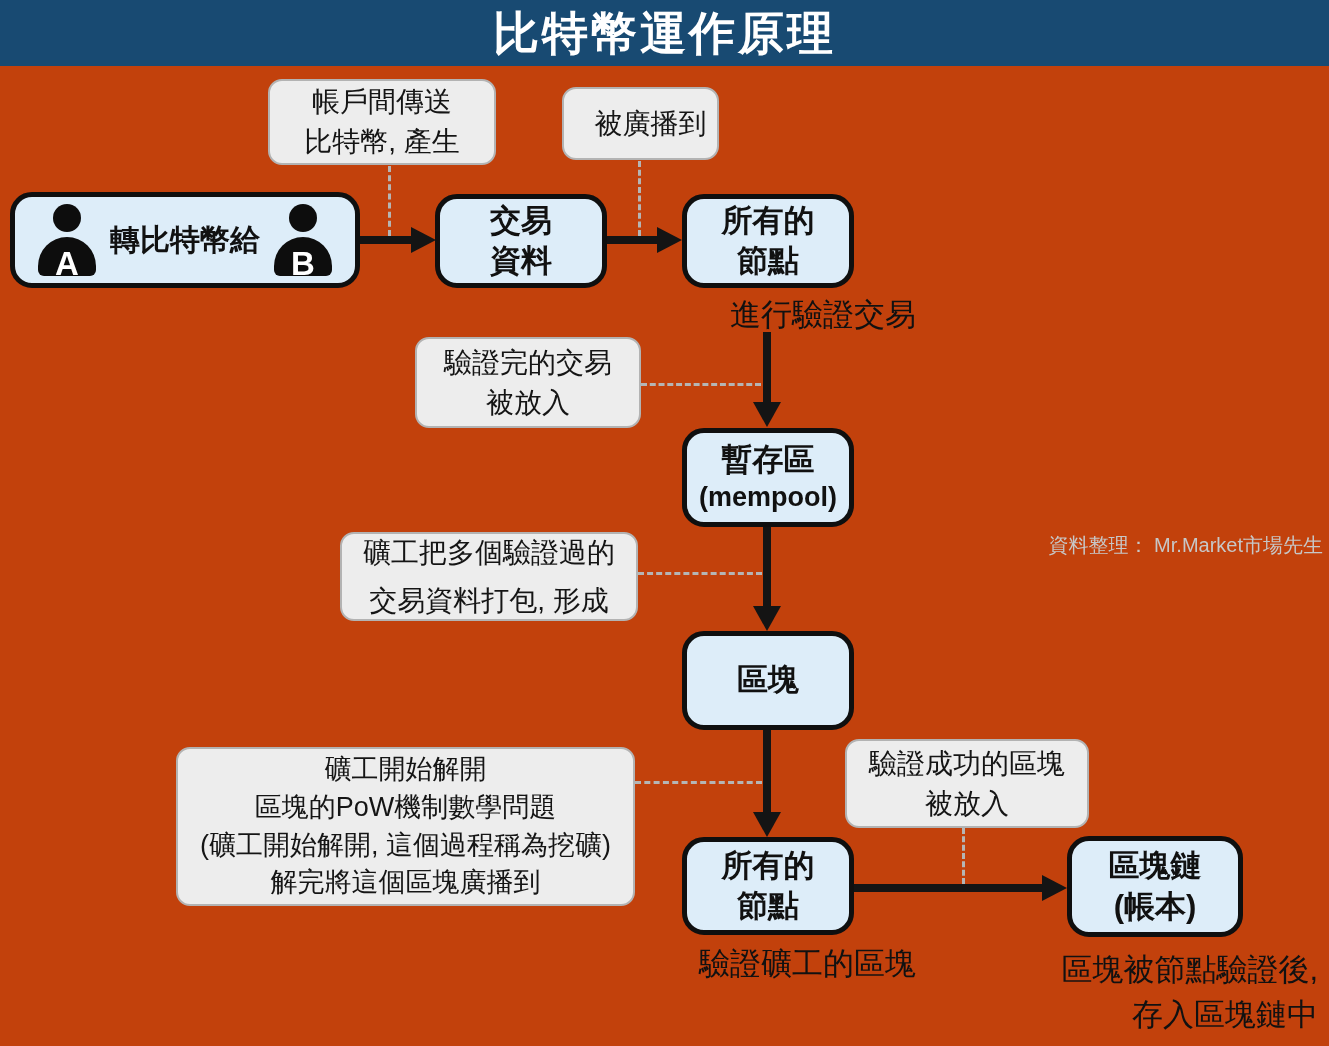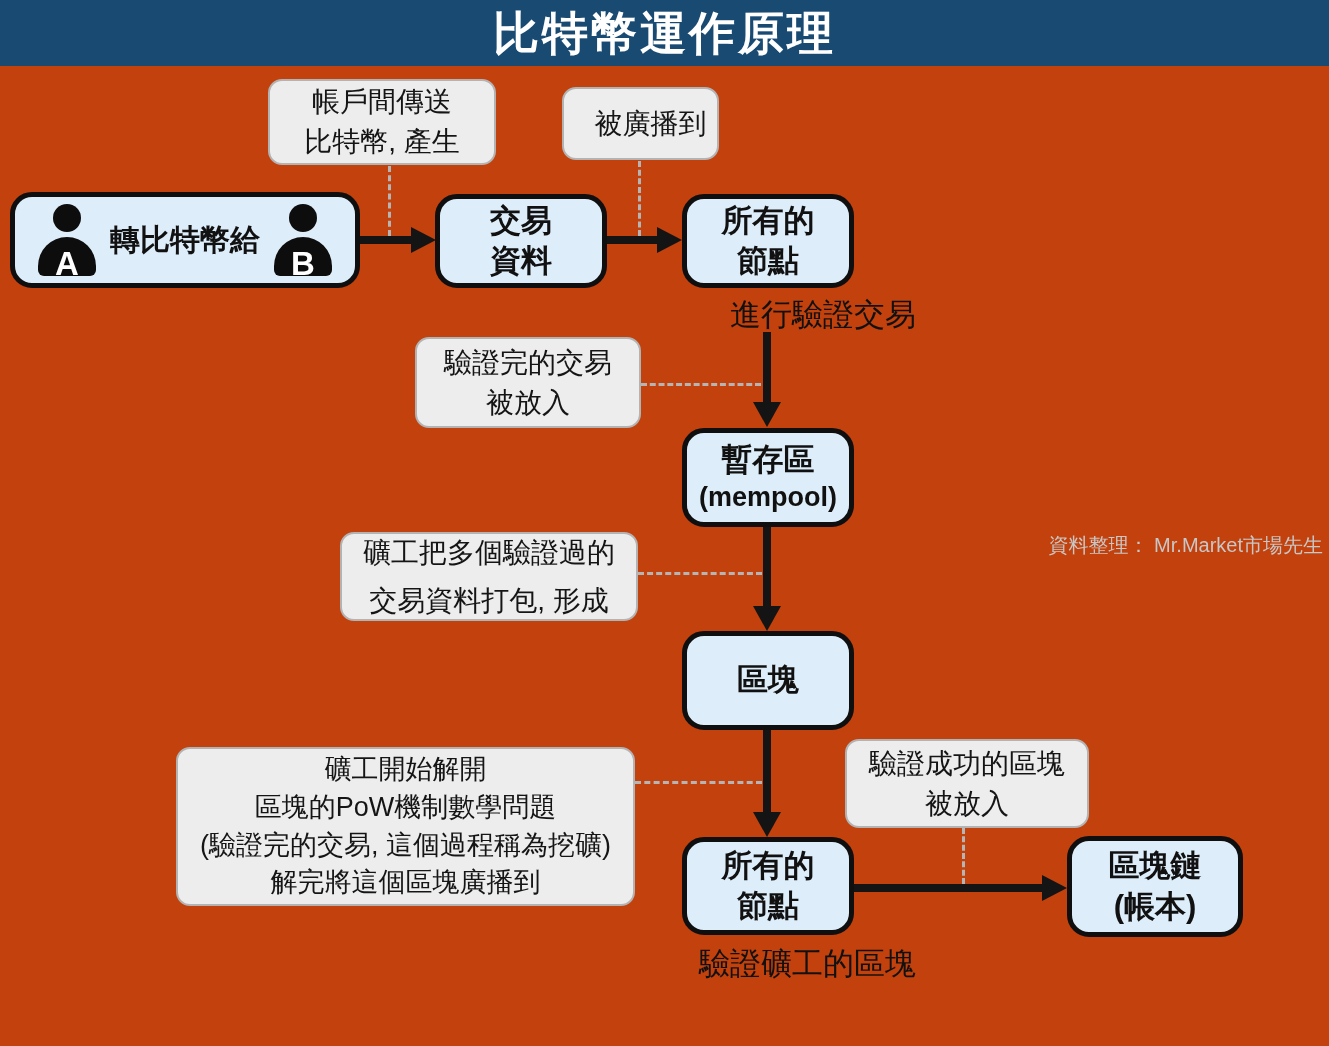--- a/index.html
+++ b/index.html
@@ -135,21 +135,21 @@
   </div>
 
   <div class="ann" style="left:340px; top:532px; width:298px; height:89px;gap:8px;">
     <div>礦工把多個驗證過的</div>
     <div>交易資料打包, 形成</div>
   </div>
 
   <div class="ann pow" style="left:176px; top:715px; width:459px; height:159px;margin-top:32px;">
     <div>礦工開始解開</div>
     <div>區塊的PoW機制數學問題</div>
-    <div>(驗證完的交易, 這個過程稱為挖礦)</div>
+    <div>(礦工開始解開, 這個過程稱為挖礦)</div>
     <div>解完將這個區塊廣播到</div>
   </div>
 
   <div class="ann" style="left:845px; top:739px; width:244px; height:89px;">
     <div>驗證成功的區塊</div>
     <div>被放入</div>
   </div>
 
   <div class="arrow-h" style="left:360px; top:227px; width:76px;">
     <div class="shaft"></div>
@@ -214,16 +214,20 @@
     <div class="l2">節點</div>
   </div>
 
   <div class="node" style="left:1067px; top:836px; width:176px; height:101px;">
     <div class="l1">區塊鏈</div>
     <div class="l2">(帳本)</div>
   </div>
 
   <div class="caption" style="left:620px; top:293px; width:296px;">進行驗證交易</div>
   <div class="caption" style="left:620px; top:942px; width:296px;">驗證礦工的區塊</div>
+  <div class="caption" style="left:1018px; top:948px; width:300px;">
+    <div>區塊被節點驗證後,</div>
+    <div>存入區塊鏈中</div>
+  </div>
 
   <div class="watermark" style="left:1005px; top:532px; width:318px;">資料整理： Mr.Market市場先生</div>
 
 </div>
 
 </body></html>

